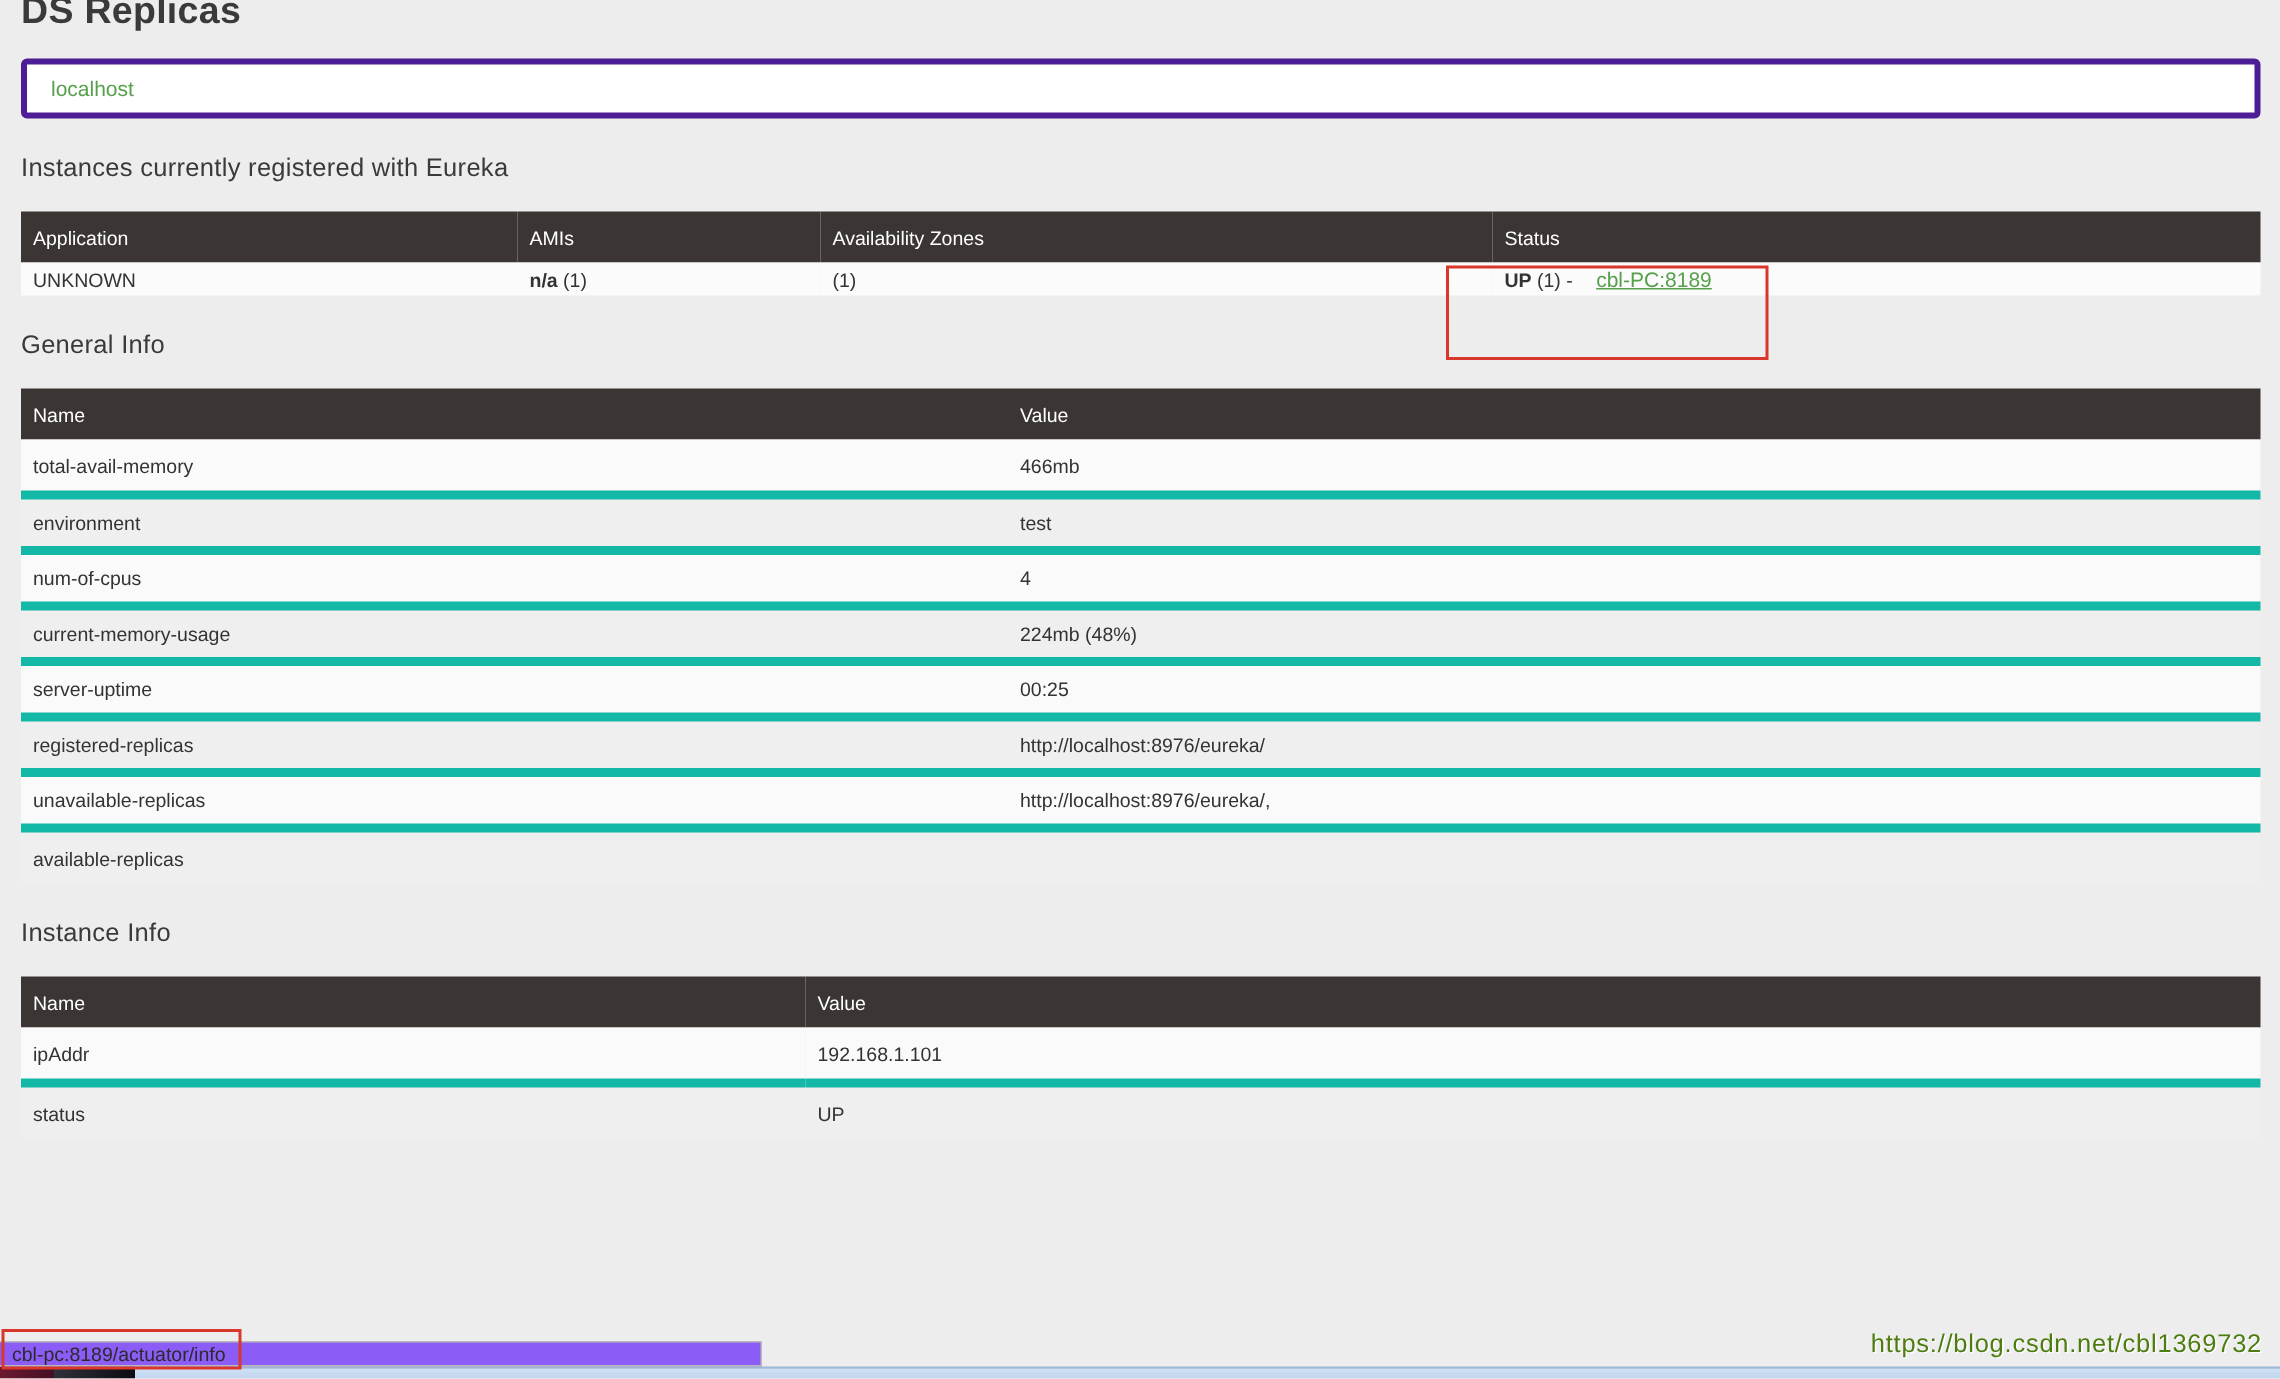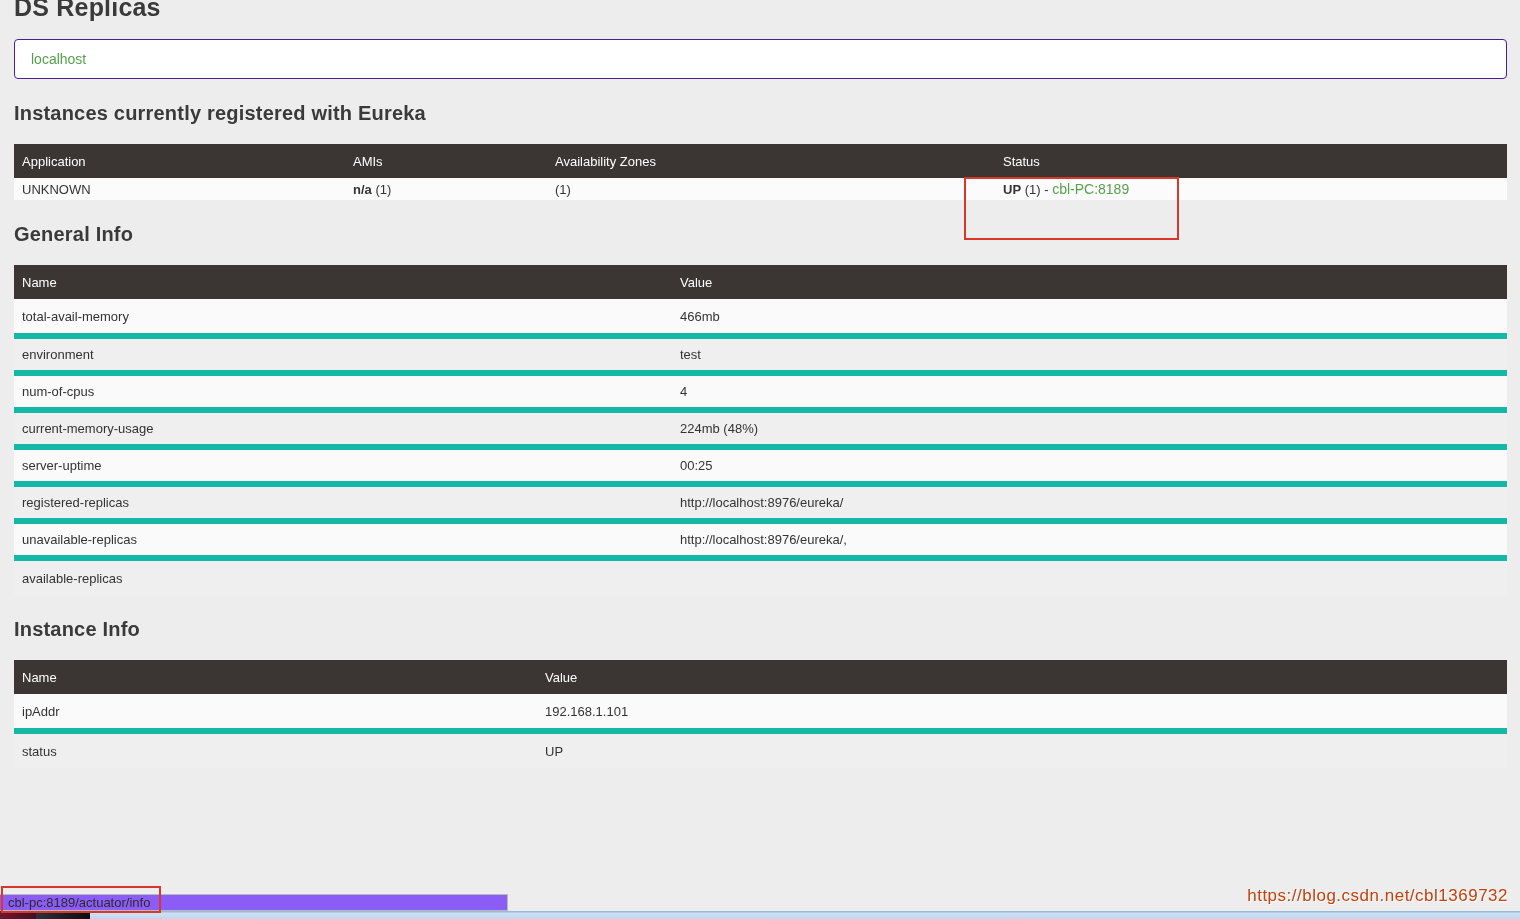--- a/index.html
+++ b/index.html
@@ -8,27 +8,27 @@
     background:#ededed;
     font-family:"Liberation Sans",sans-serif;
     color:#333;
   }
   h1.page-title{
     margin:-7px 0 0 14px;font-size:25px;font-weight:bold;color:#3a3a3a;
     letter-spacing:.2px;
   }
   .replica-panel{
     margin:17px 13px 0 14px;height:40px;background:#ffffff;
-    border:1px solid #4c1d95;border-radius:4px;
+    border:4px solid #4c1d95;border-radius:4px;
     display:flex;align-items:center;padding-left:16px;box-sizing:border-box;
   }
   a.green-link{color:#56a04c;text-decoration:none;font-size:14px;cursor:pointer;}
-  a.green-link.underline{}
+  a.green-link.underline{text-decoration:underline;margin-left:12px;}
   h2.section-title{
-    margin:23px 0 0 14px;font-size:20px;font-weight:bold;color:#3a3a3a;
+    margin:23px 0 0 14px;font-size:17px;font-weight:normal;color:#3a3a3a;
     letter-spacing:.2px;
   }
   table.data-table{
     margin:19px 13px 0 14px;width:1493px;border-collapse:collapse;
     table-layout:fixed;font-size:13px;
   }
   table.data-table thead th{
     background:#3b3633;color:#ffffff;font-weight:normal;text-align:left;
     height:34px;padding:0 0 0 8px;font-size:13px;
   }
@@ -50,21 +50,21 @@
   #annot-url{left:1px;top:886px;width:156px;height:23px;}
   
   .status-tooltip{
     position:absolute;left:0;top:894px;width:508px;height:17px;
     background:#8b5cf6;border:1px solid #b9b9b9;border-left:none;
     box-sizing:border-box;display:flex;align-items:center;
     padding-left:8px;font-size:13px;color:#2b2b2b;z-index:4;
   }
   
   .watermark{
-    position:absolute;right:12px;top:886px;font-size:17px;color:#c2410c;
+    position:absolute;right:12px;top:886px;font-size:17px;color:#4d7c0f;
     text-shadow:1px 1px 0 #ffffff;letter-spacing:.5px;z-index:3;
   }
   
   .bottom-strip{
     position:absolute;left:0;top:911px;width:1520px;height:8px;
     display:flex;z-index:2;
   }
   .seg-maroon{width:36px;height:8px;background:linear-gradient(90deg,#6d1730,#441024);}
   .seg-dark{width:54px;height:8px;background:linear-gradient(90deg,#30303a,#0c0c12);}
   .seg-blue{flex:1;height:8px;

